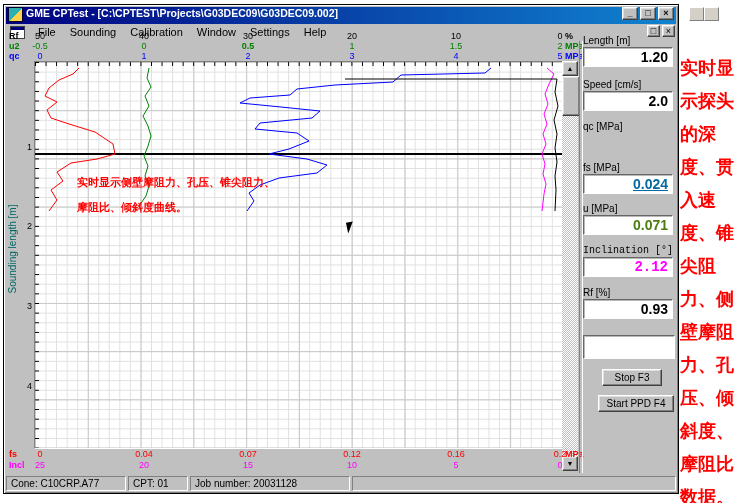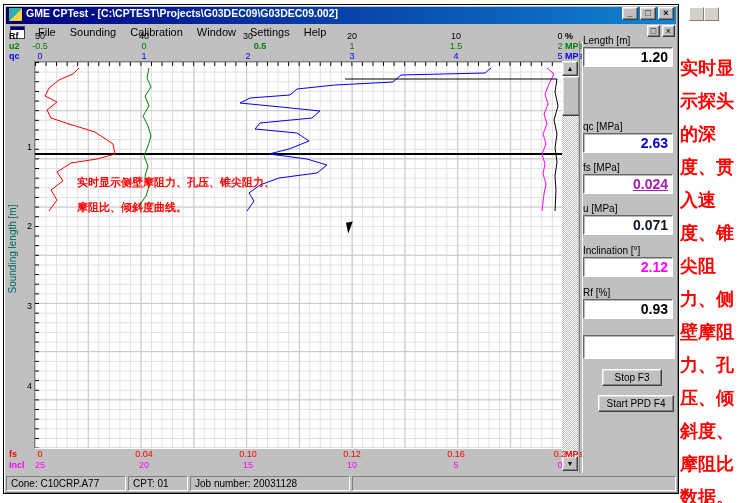--- a/index.html
+++ b/index.html
@@ -127,21 +127,21 @@
           <span class="tick" style="left: 452px;">10</span>
           <span class="tick" style="left: 556px;">0</span>
         </span>
       <span class="axis-unit">%</span>
     </div>
     <div class="axis-row" style="top: 36px; color: rgb(0, 128, 0);">
       <span class="series-label">u2</span>
       <span class="ticks">
           <span class="tick" style="left: 36px;">-0.5</span>
           <span class="tick" style="left: 140px;">0</span>
-          <span class="tick" style="left: 256px; font-weight: bold;">0.5</span>
+          <span class="tick" style="left: 244px; font-weight: bold;">0.5</span>
           <span class="tick" style="left: 348px;">1</span>
           <span class="tick" style="left: 452px;">1.5</span>
           <span class="tick" style="left: 556px;">2</span>
         </span>
       <span class="axis-unit">MPa</span>
     </div>
     <div class="axis-row" style="top: 46px; color: rgb(0, 0, 255);">
       <span class="series-label">qc</span>
       <span class="ticks">
           <span class="tick" style="left: 36px;">0</span>
@@ -183,21 +183,21 @@
       <button class="btn3d scrollbtn" style="bottom:0;top:auto;">
           <span>▼</span>
         </button>
     </div>
 
     <div class="axis-row" style="top: 444px; color: rgb(255, 0, 0);">
       <span class="series-label">fs</span>
       <span class="ticks">
           <span class="tick" style="left: 36px;">0</span>
           <span class="tick" style="left: 140px;">0.04</span>
-          <span class="tick" style="left: 244px;">0.10</span>
+          <span class="tick" style="left: 244px;">0.07</span>
           <span class="tick" style="left: 348px;">0.12</span>
           <span class="tick" style="left: 452px;">0.16</span>
           <span class="tick" style="left: 556px;">0.2</span>
         </span>
       <span class="axis-unit">MPa</span>
     </div>
     <div class="axis-row" style="top: 455px; color: rgb(255, 0, 255);">
       <span class="series-label">Incl</span>
       <span class="ticks">
           <span class="tick" style="left: 36px;">25</span>
@@ -211,39 +211,42 @@
     </div>
 
     <div class="panel-divider"></div>
 
     <div class="field" style="top:30px;">
       <span class="field-label">Length [m]</span>
       <div class="value-box">
           <span style="color: rgb(0, 0, 0);">1.20</span>
         </div>
     </div>
+    <div class="field" style="top:74px;">
+      <span class="field-label">Speed [cm/s]</span>
+      <div class="value-box">
+          <span style="color: rgb(0, 0, 0);">2.0</span>
+        </div>
+    </div>
     <div class="field" style="top:116px;">
       <span class="field-label">qc  [MPa]</span>
-      <div class="value-box">
-          <span style="color: rgb(0, 0, 204);">2.63</span>
-        </div>
     </div>
     <div class="field" style="top:157px;">
       <span class="field-label">fs  [MPa]</span>
       <div class="value-box">
-          <span style="color: #a21caf; text-decoration: underline;">0.024</span>
+          <span style="color: #0369a1; text-decoration: underline;">0.024</span>
         </div>
     </div>
     <div class="field" style="top:198px;">
       <span class="field-label">u   [MPa]</span>
       <div class="value-box">
-          <span style="color: #0f172a;">0.071</span>
-        </div>
-    </div>
-    <div class="field" style="top:240px;">
+          <span style="color: #4d7c0f;">0.071</span>
+        </div>
+    </div>
+    <div class="field" style="top:240px;font-family:Liberation Mono, monospace;">
       <span class="field-label">Inclination [°]</span>
       <div class="value-box">
           <span style="color: rgb(255, 0, 255);">2.12</span>
         </div>
     </div>
     <div class="field" style="top:282px;">
       <span class="field-label">Rf [%]</span>
       <div class="value-box">
           <span style="color: rgb(0, 0, 0);">0.93</span>
         </div>

